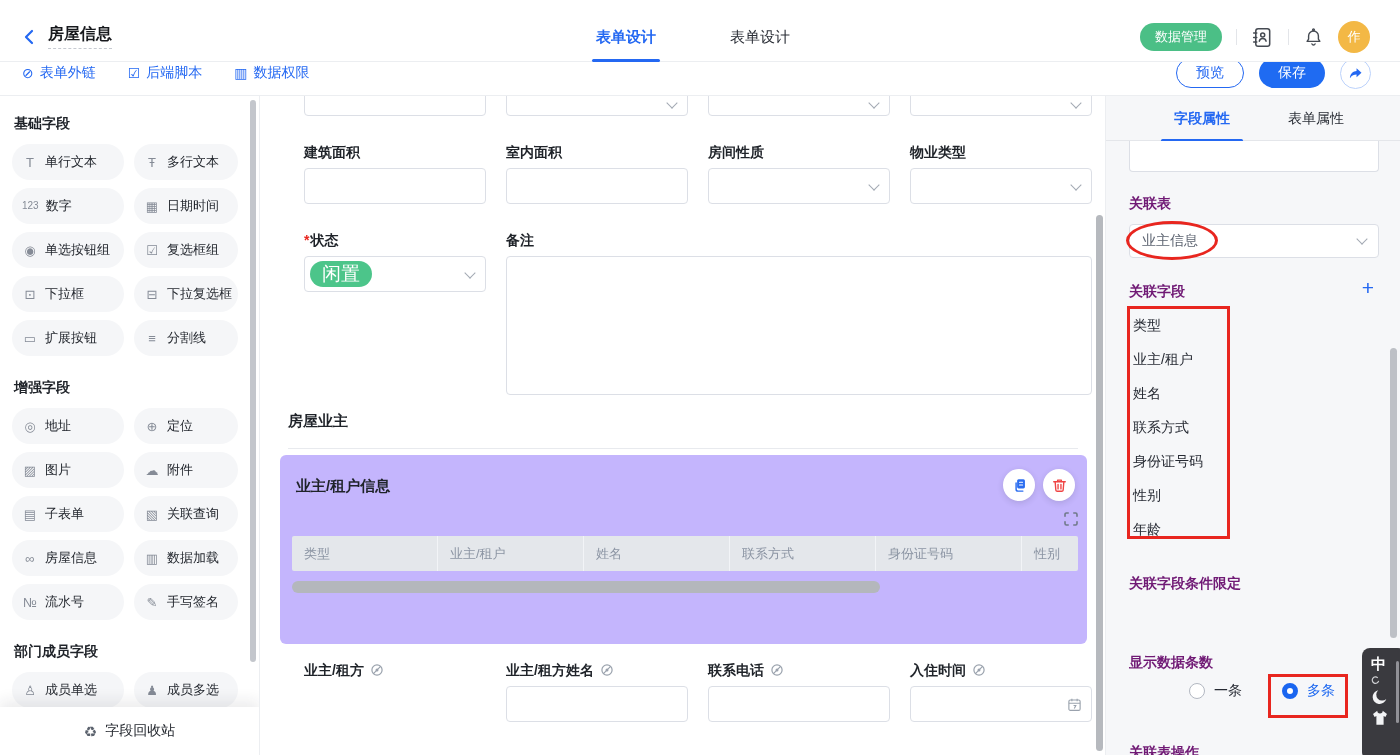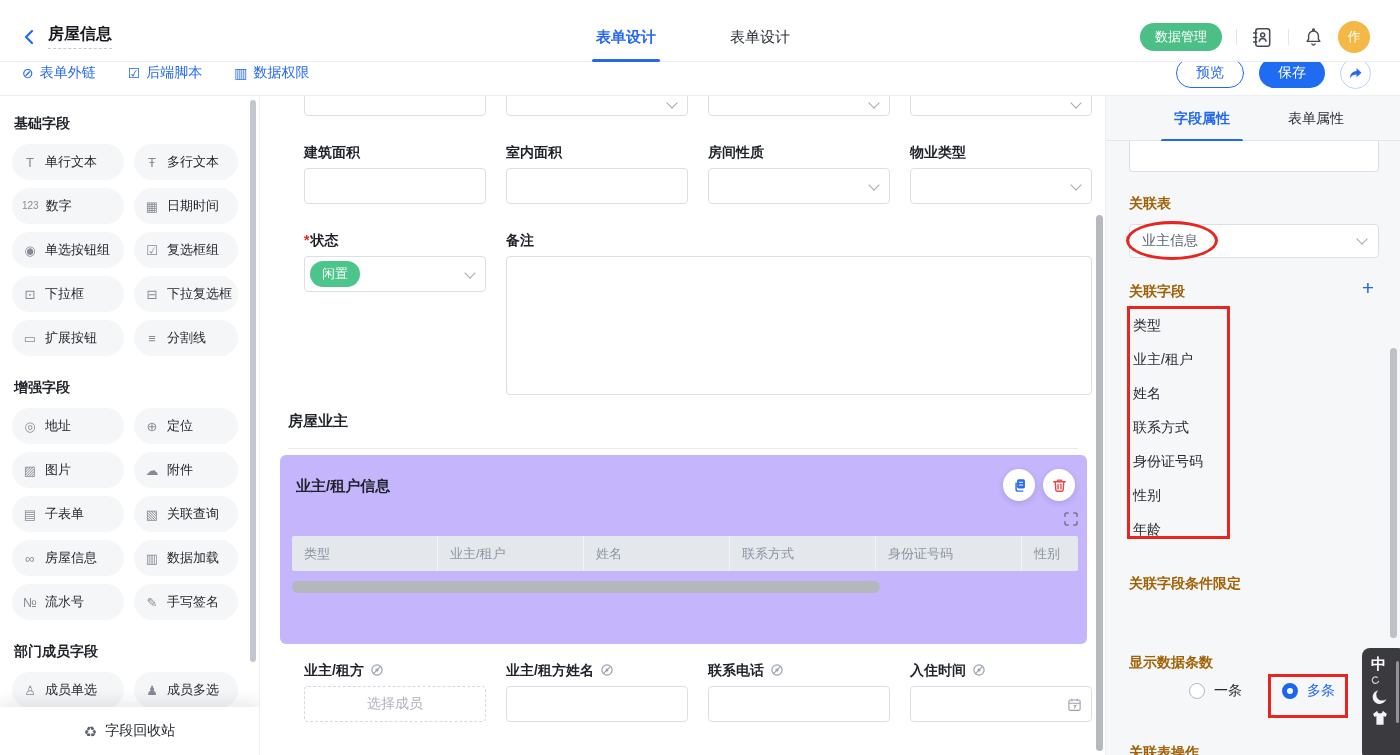--- a/index.html
+++ b/index.html
@@ -50,21 +50,21 @@
   .cfield.wide { width:586px; }
   .clabel { font-size:14px; font-weight:700; color:#1f2329; height:16px; line-height:16px; margin-bottom:8px; display:flex; align-items:center; gap:6px; }
   .req { color:#e8261f; margin-right:1px; }
   .cinput { height:36px; border:1px solid #dcdfe6; border-radius:4px; background:#fff; position:relative; cursor:text; }
   .cinput.area { height:139px; }
   .chev { position:absolute; right:11px; width:8px; height:8px; border-right:1.5px solid #a3a9b3; border-bottom:1.5px solid #a3a9b3; transform:rotate(45deg); top:12px; }
   .row0 { top:-16px; }
   .row0 .chev { top:18px; }
   .row1 { top:48px; }
   .row2 { top:136px; }
-  .tag-green { display:inline-flex; align-items:center; height:26px; padding:0 12px; background:#4cc58a; color:#fff; font-size:13px; border-radius:13px; margin:4px 0 0 5px; }
+  .tag-green { display:inline-flex; align-items:center; height:26px; padding:0 12px; background:#4cc58a; color:#fff; font-size:19px; border-radius:13px; margin:4px 0 0 5px; }
   .canvas-h { position:absolute; left:27px; top:316px; font-size:15px; font-weight:700; color:#1f2329; }
   .canvas-divider { position:absolute; left:27px; top:352px; width:790px; height:1px; background:#e8eaee; }
 
   .subform { position:absolute; left:19px; top:359px; width:807px; height:287px; height:189px; background:#c4b5fd; border-radius:6px; }
   .subform-title { position:absolute; left:16px; top:22px; font-size:15px; font-weight:700; color:#1f2329; }
   .circle-btn { position:absolute; width:32px; height:32px; border-radius:50%; background:#fff; box-shadow:0 2px 6px rgba(31,35,41,.14); display:flex; align-items:center; justify-content:center; cursor:pointer; }
   .cb-copy { left:723px; top:14px; }
   .cb-del { left:763px; top:14px; }
   .expand-ic { position:absolute; left:783px; top:56px; cursor:pointer; }
   .sub-table { position:absolute; left:12px; top:81px; width:786px; height:35px; display:flex; background:#e4e7eb; border-radius:2px; overflow:hidden; }
@@ -79,21 +79,21 @@
 
   
   .panel { position:absolute; top:96px; left:1105px; width:295px; height:659px; background:#f6f7f9; border-left:1px solid #eceef1; overflow:hidden; }
   .p-tabs { position:absolute; top:0; left:0; right:0; height:45px; border-bottom:1px solid #e4e6ea; }
   .p-tab { position:absolute; top:0; height:45px; display:flex; align-items:center; justify-content:center; font-size:14px; color:#2a2e36; cursor:pointer; }
   .p-tab1 { left:58px; width:76px; }
   .p-tab2 { left:172px; width:76px; }
   .p-tab.active { color:#2468f2; font-weight:700; }
   .p-tab.active::after { content:""; position:absolute; left:-3px; right:-3px; bottom:-1px; height:3px; background:#2468f2; border-radius:2px; }
   .p-input-partial { position:absolute; left:23px; top:45px; width:250px; height:31px; background:#fff; border:1px solid #dcdfe6; border-top:none; border-radius:0 0 4px 4px; }
-  .p-label { position:absolute; left:23px; font-size:14px; font-weight:700; color:#a16207; }
+  .p-label { position:absolute; left:23px; font-size:14px; font-weight:700; color:#701a75; }
   .p-select { position:absolute; left:23px; top:128px; width:250px; height:34px; background:#fff; border:1px solid #dcdfe6; border-radius:4px; display:flex; align-items:center; justify-content:space-between; padding:0 12px; font-size:14px; color:#5c6370; cursor:pointer;text-align:right; }
   .p-select .chev { position:static; transform:rotate(45deg); margin-top:-4px; }
   .p-plus { position:absolute; right:26px; top:181px; font-size:21px; color:#2468f2; line-height:1; cursor:pointer; font-weight:400; }
   .p-list { position:absolute; left:27px; top:212px; }
   .p-list-item { height:34px; line-height:34px; font-size:14px; color:#262a33; cursor:pointer; }
   .p-btn { position:absolute; left:23px; top:504px; width:250px; height:35px; background:#fff; border:1px solid #d8dbe1; border-radius:4px; display:flex; align-items:center; justify-content:center; font-size:14px; color:#2a2e36; cursor:pointer; }
   .p-radios { position:absolute; left:83px; top:586px; display:flex; gap:40px; align-items:center; }
   .radio-item { display:flex; align-items:center; gap:9px; font-size:14px; color:#262a33; cursor:pointer; }
   .radio { width:16px; height:16px; border-radius:50%; border:1px solid #b3b8c2; background:#fff; flex:none; }
   .radio.on { border:5px solid #1a66f0; }
@@ -394,21 +394,20 @@
     <div class="crow row3">
       <div class="cfield">
         <div class="clabel">
           <span>业主/租方</span>
           <svg width="14" height="14" viewBox="0 0 14 14" fill="none" stroke="#9aa2ad" stroke-width="1.2">
               <circle cx="7" cy="7" r="5.1"></circle>
               <circle cx="7" cy="7" r="1.5" fill="#9aa2ad" stroke="none"></circle>
               <line x1="3.2" y1="10.8" x2="10.8" y2="3.2"></line>
             </svg>
         </div>
-        <div class="member-box">选择成员</div>
       </div>
       <div class="cfield">
         <div class="clabel">
           <span>业主/租方姓名</span>
           <svg width="14" height="14" viewBox="0 0 14 14" fill="none" stroke="#9aa2ad" stroke-width="1.2">
               <circle cx="7" cy="7" r="5.1"></circle>
               <circle cx="7" cy="7" r="1.5" fill="#9aa2ad" stroke="none"></circle>
               <line x1="3.2" y1="10.8" x2="10.8" y2="3.2"></line>
             </svg>
         </div>

